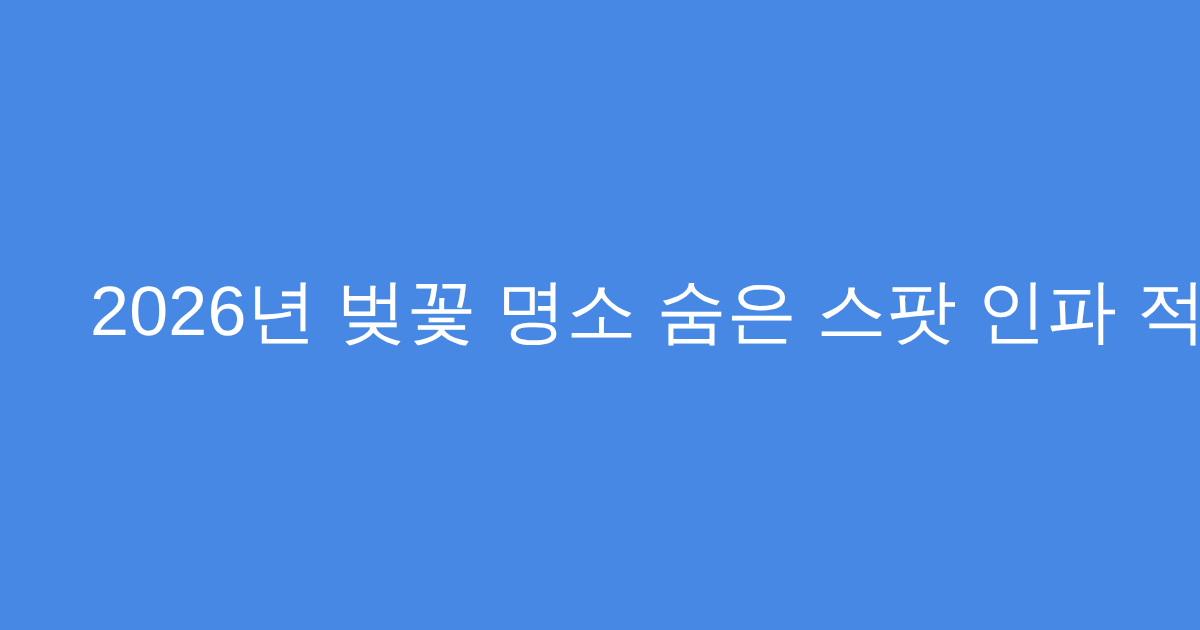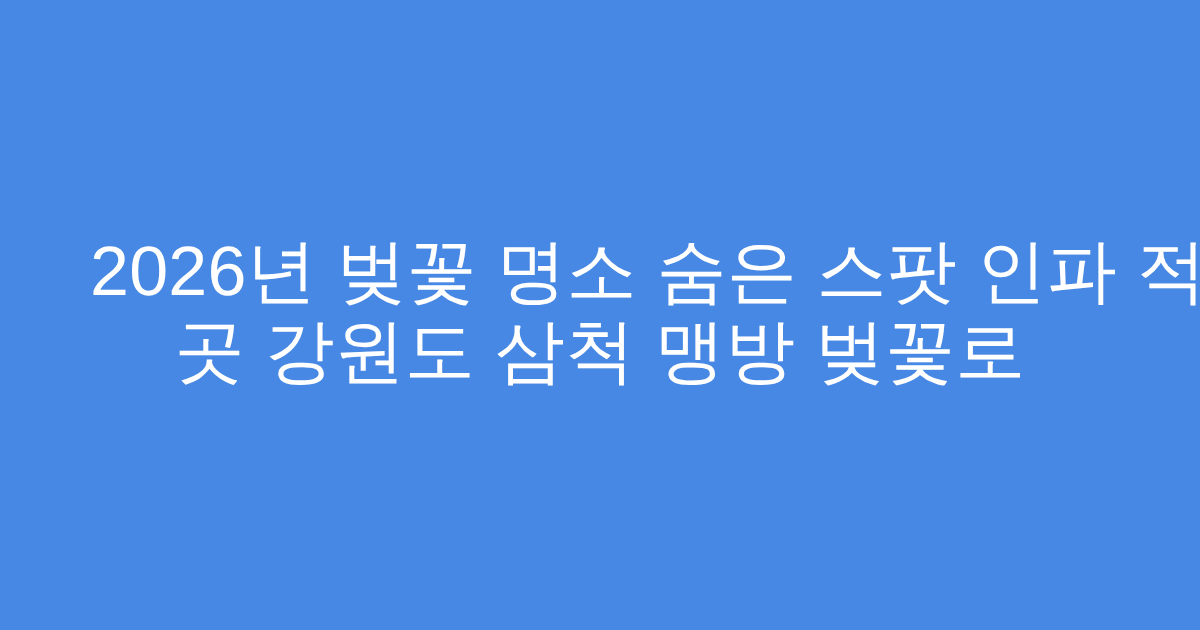--- a/index.html
+++ b/index.html
@@ -46,15 +46,14 @@
     text-rendering: geometricPrecision;
     -webkit-font-smoothing: antialiased;
   }
 </style>
 </head>
 <body>
 
 <div id="card">
   <div id="title-block">
     <span class="title-line">2026년 벚꽃 명소 숨은 스팟 인파 적은</span>
-    <span class="title-line">곳 강원도 삼척 맹방 벚꽃로</span>
   </div>
 </div>
 
 </body></html>

